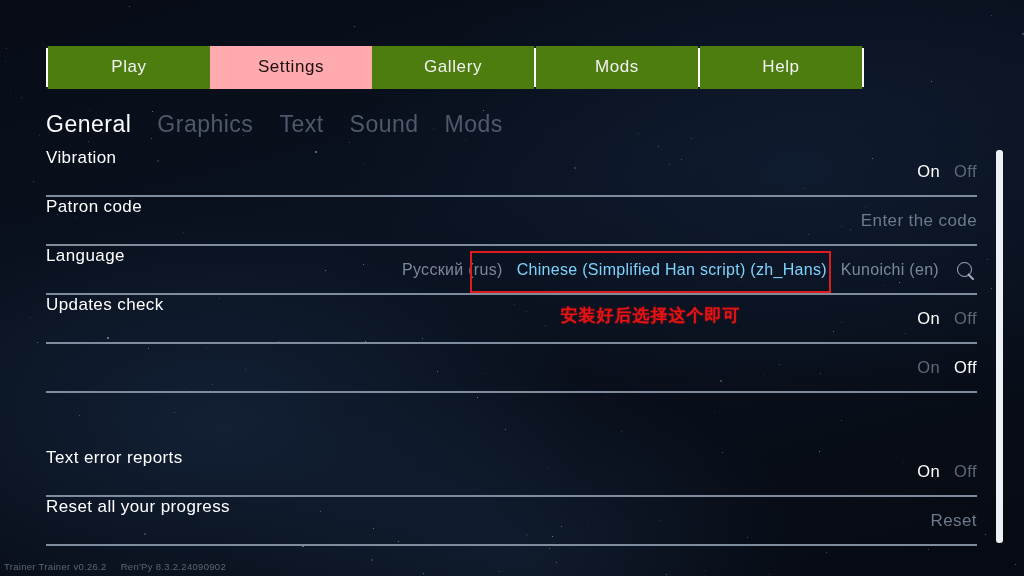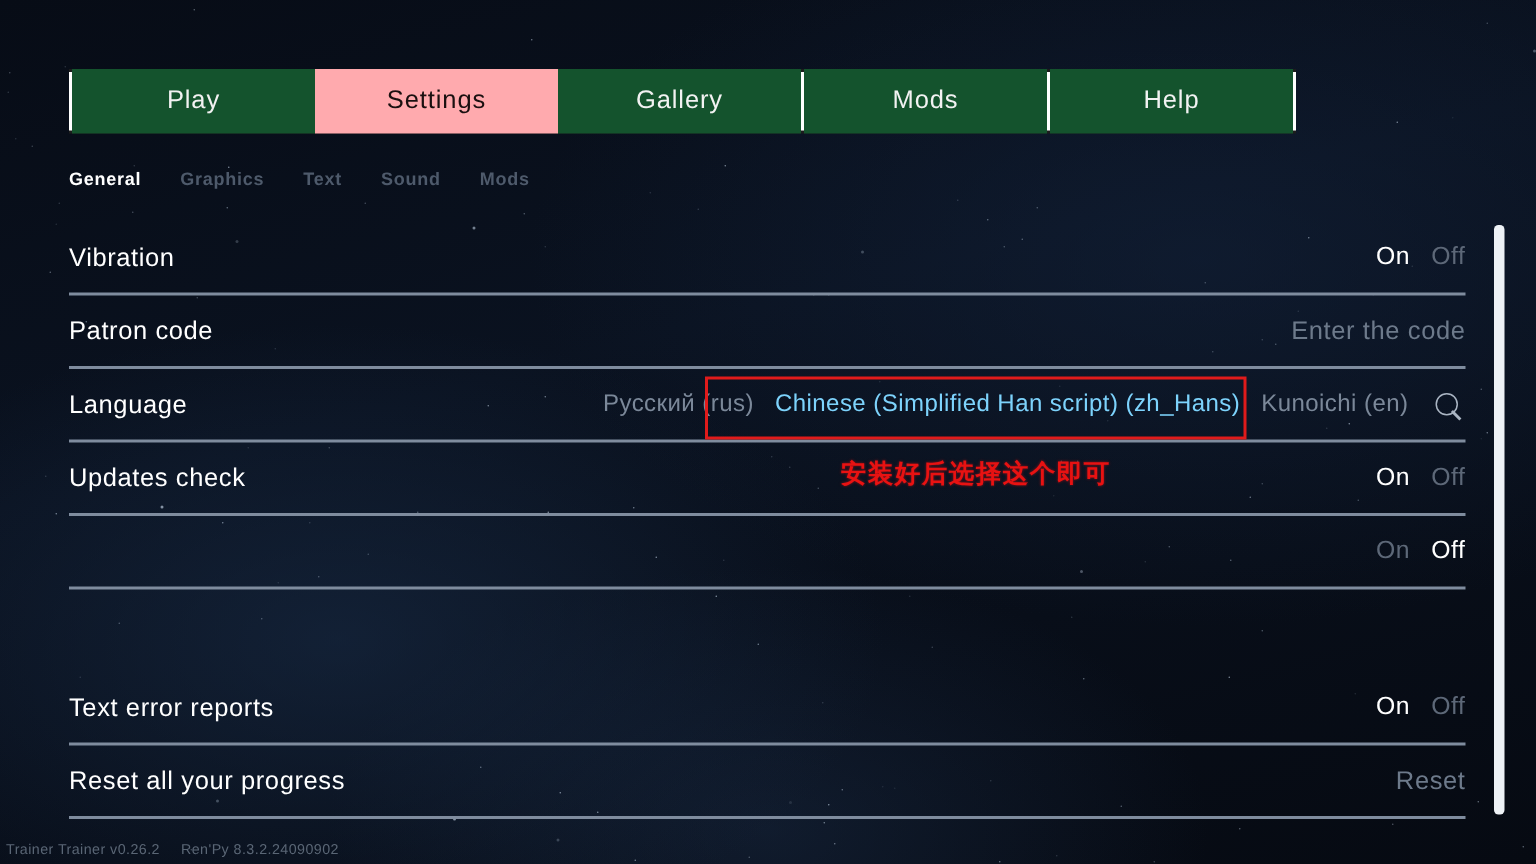--- a/index.html
+++ b/index.html
@@ -47,21 +47,21 @@
     background: #1c1c1c;
   }
   .tab {
     flex: 1 1 0;
     display: flex;
     align-items: center;
     justify-content: center;
     color: #f2f2f2;
     font-size: 17px;
     letter-spacing: 0.6px;
-    background: #14532d;
+    background: #4d7c0f;
     position: relative;
   }
   .tab.active {
     background: #ffaaae;
     color: #1a1010;
   }
   .tab .tl {
     display: block;
     line-height: 1;
     transform: translateY(-1px);
@@ -82,41 +82,39 @@
   
   #subtabs {
     position: absolute;
     left: 46px;
     top: 113px;
     display: flex;
     align-items: baseline;
     gap: 26px;
   }
   .subtab {
-    font-size: 12px;
+    font-size: 23px;
     color: #4e5a6b;
     letter-spacing: 0.5px;
     line-height: 1;
-    font-weight: bold;
   }
   .subtab.active { color: #ffffff; }
 
   
   #list {
     position: absolute;
     left: 46px;
     top: 148px;
     width: 931px;
   }
   .row {
     position: relative;
     height: 49px;
     border-bottom: 2px solid #7f8c9e;
     display: flex;
-    align-items: center;
   }
   .row-label {
     color: #ffffff;
     font-size: 17px;
     letter-spacing: 0.4px;
     white-space: nowrap;
   }
   .row-right {
     margin-left: auto;
     display: flex;

